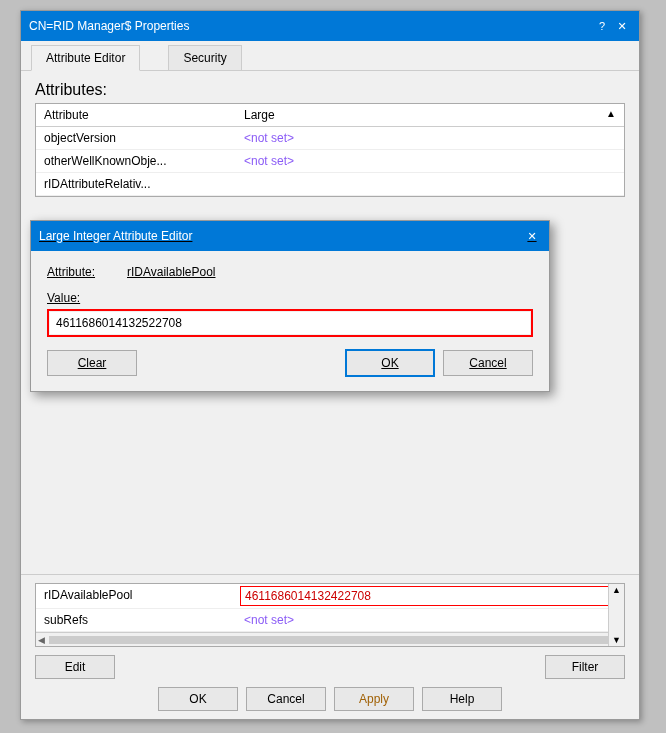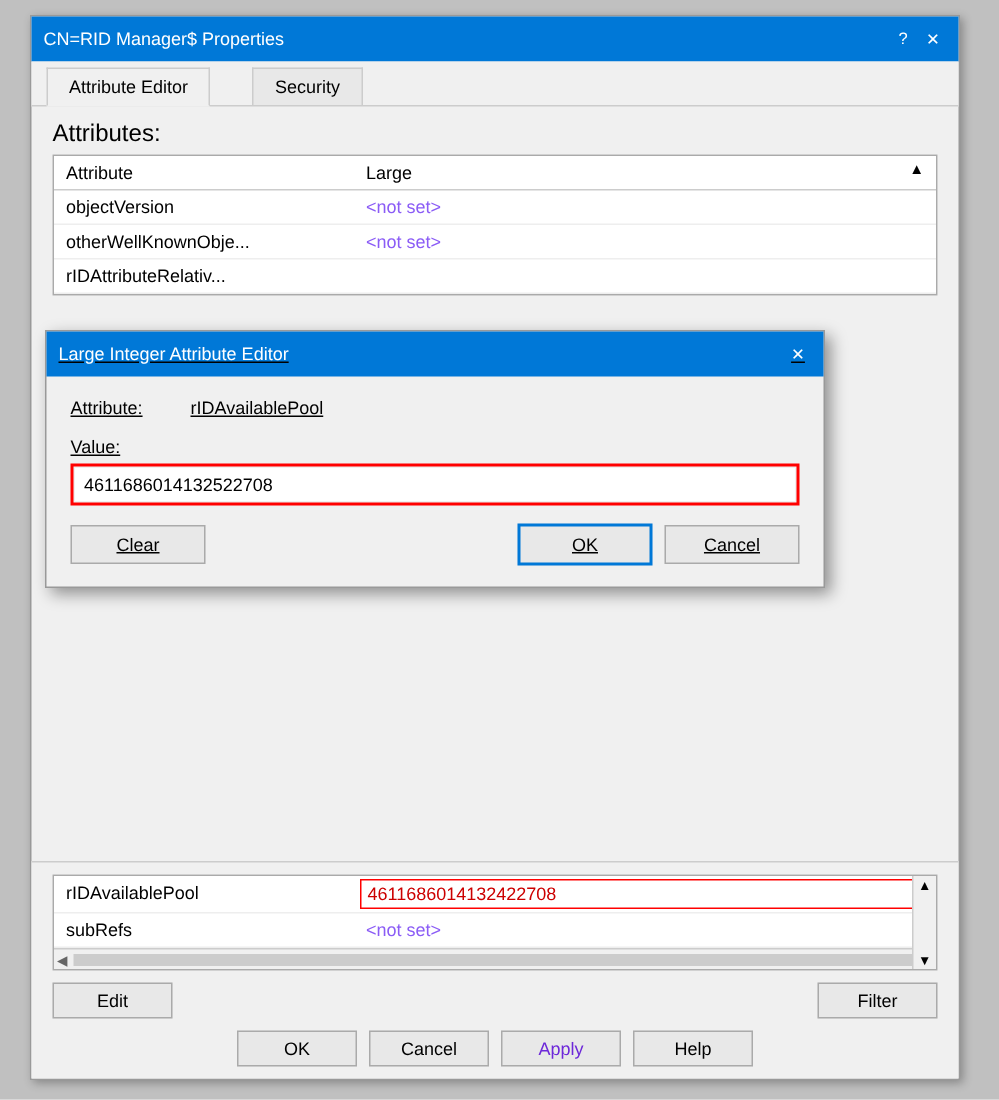--- a/index.html
+++ b/index.html
@@ -148,21 +148,21 @@
       min-width: 80px;
       padding: 4px 20px;
       background: #e8e8e8;
       border: 1px solid #aaa;
       cursor: pointer;
       font-size: 12px;
       text-align: center;
     }
 
     .win-btn.disabled {
-      color: #6d28d9;
+      color: #a16207;
       cursor: default;
     }
 
     
     .fg-dialog {
       position: absolute;
       top: 220px;
       left: 30px;
       width: 520px;
       background: #f0f0f0;

